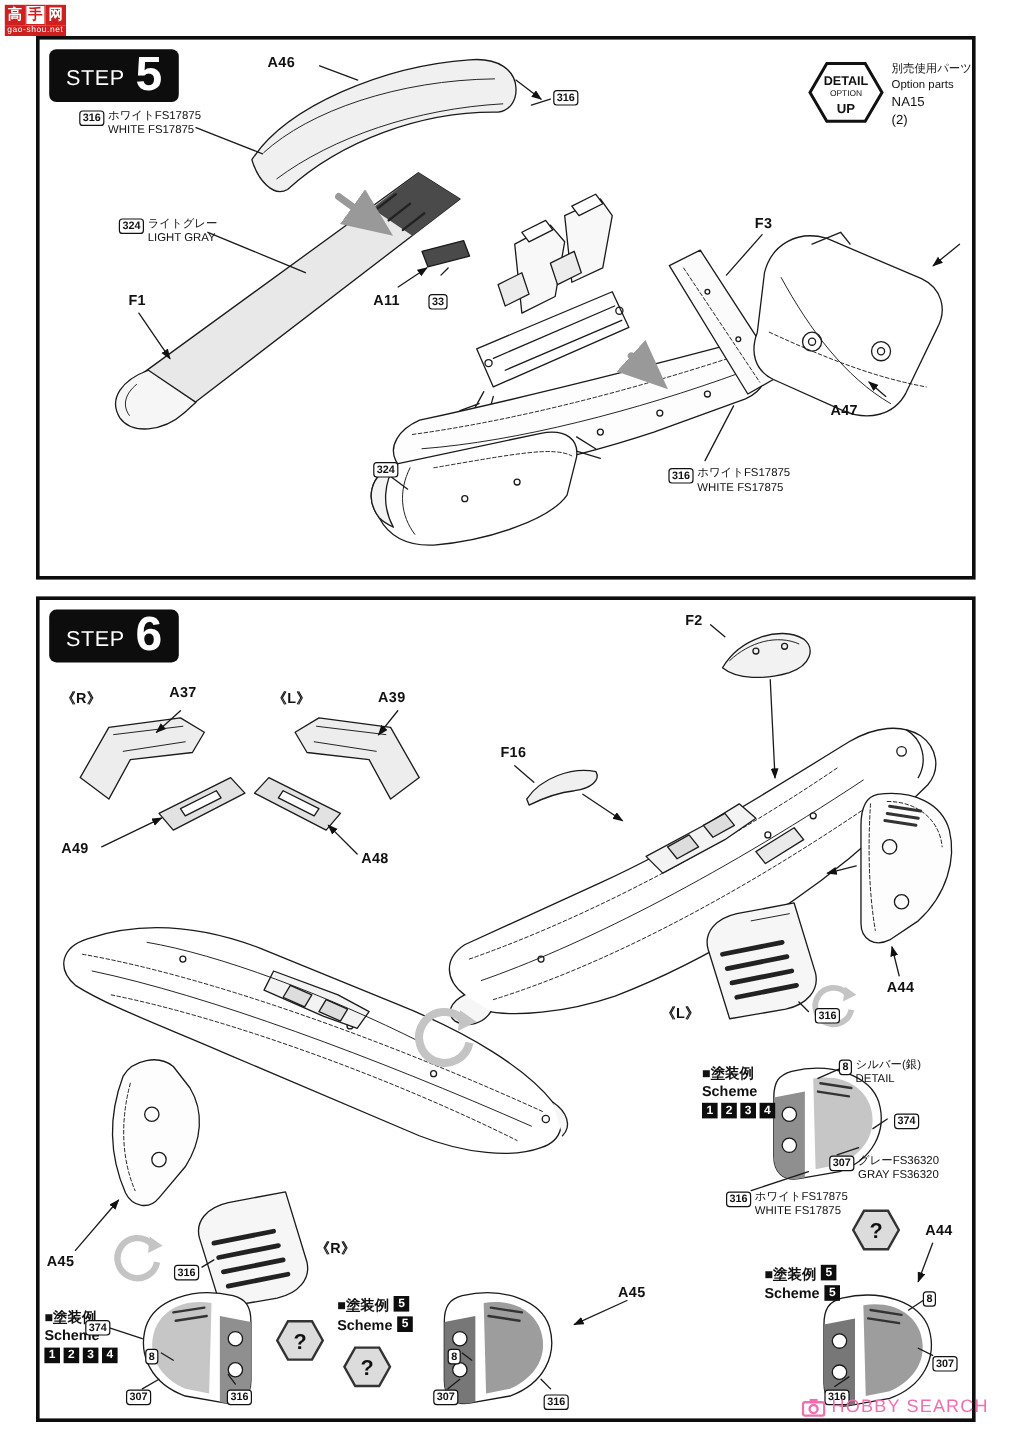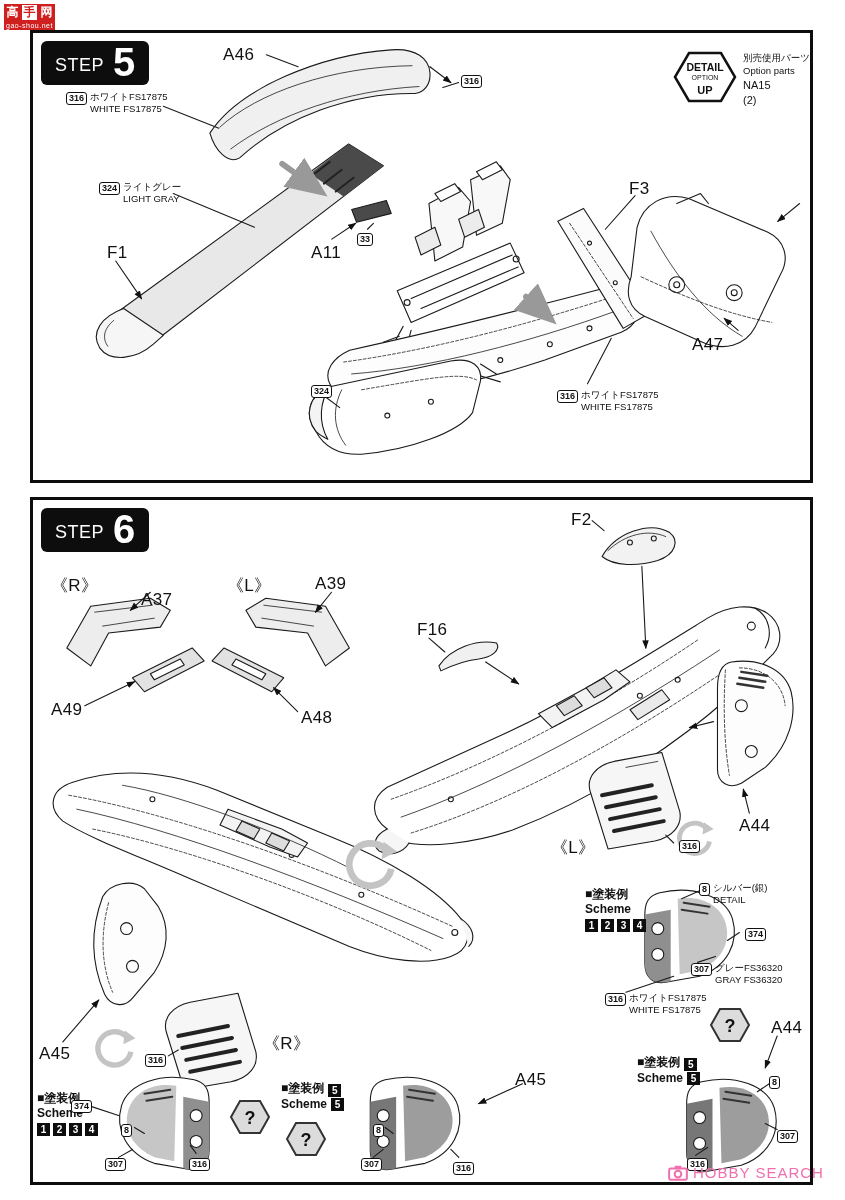--- a/index.html
+++ b/index.html
@@ -6,28 +6,28 @@
   body{background:#fff}
   .page{position:relative;width:845px;height:1200px;background:#fff;overflow:hidden;
         font-family:"Liberation Sans",sans-serif;color:#111}
   .abs{position:absolute}
   .frame{position:absolute;border:3px solid #0d0d0d;background:#fff}
   .art{position:absolute;left:0;top:0;width:100%;height:100%}
   .step-tag{position:absolute;left:8px;top:8px;background:#0d0d0d;color:#fff;border-radius:6px;
             display:flex;align-items:flex-end;gap:9px;padding:5px 14px 7px;z-index:5}
   .step-word{font-size:18px;font-weight:normal;line-height:1;padding-bottom:4px;letter-spacing:.5px}
   .step-num{font-size:40px;font-weight:bold;line-height:.8}
-  .plabel{position:absolute;font-size:17px;font-weight:400;letter-spacing:.3px;white-space:nowrap;z-index:4}
+  .plabel{position:absolute;font-size:12px;font-weight:700;letter-spacing:.3px;white-space:nowrap;z-index:4}
   .chip{position:absolute;border:1.3px solid #111;border-radius:3px;background:#fff;font-size:9px;
         font-weight:bold;line-height:11px;padding:0 2px;white-space:nowrap;z-index:4}
   .callout{position:absolute;display:flex;gap:3px;align-items:flex-start;white-space:nowrap;z-index:4}
   .cchip{border:1.3px solid #111;border-radius:3px;background:#fff;font-size:9px;font-weight:bold;
          line-height:11px;padding:0 2px;margin-top:1px;flex:none}
   .ctext{font-size:9.5px;line-height:1.3}
-  .scheme-line{position:absolute;display:flex;align-items:flex-end;gap:4px;font-size:12px;font-weight:bold;
+  .scheme-line{position:absolute;display:flex;align-items:flex-start;gap:4px;font-size:12px;font-weight:bold;
                white-space:nowrap;z-index:4}
   .schip{display:inline-flex;width:13px;height:13px;background:#0d0d0d;color:#fff;font-size:10px;
          font-weight:bold;align-items:center;justify-content:center;flex:none}
   .chips-row{position:absolute;display:flex;gap:3px;z-index:4}
   .opt{position:absolute;font-size:9.5px;line-height:1.4;z-index:4}
   .opt-code{font-size:11px}
   .logo{position:absolute;left:4px;top:4px;z-index:9}
   .logo-row{display:flex}
   .lc{width:17px;height:17px;display:inline-flex;align-items:center;justify-content:center;
       font-size:12px;font-weight:bold}
@@ -153,21 +153,21 @@
       <span class="ctext"><span>ホワイトFS17875</span><br><span>WHITE FS17875</span></span>
     </div>
 
     <div class="callout" style="left:66px;top:148px">
       <span class="cchip">324</span>
       <span class="ctext"><span>ライトグレー</span><br><span>LIGHT GRAY</span></span>
     </div>
 
     <div class="plabel" style="left:74px;top:210px">F1</div>
     <div class="plabel" style="left:278px;top:210px">A11</div>
-    <div class="chip" style="left:324px;top:200px">33</div>
+    <div class="chip" style="left:324px;top:212px">33</div>
     <div class="plabel" style="left:596px;top:146px">F3</div>
     <div class="plabel" style="left:659px;top:302px">A47</div>
     <div class="chip" style="left:278px;top:352px">324</div>
 
     <div class="callout" style="left:524px;top:356px">
       <span class="cchip">316</span>
       <span class="ctext"><span>ホワイトFS17875</span><br><span>WHITE FS17875</span></span>
     </div>
 
     <svg class="abs" style="left:640px;top:16px;z-index:4" width="64" height="56" viewBox="0 0 64 56" xmlns="http://www.w3.org/2000/svg">
@@ -355,21 +355,21 @@
       </g>
     </svg>
 
     <div class="step-tag">
       <span class="step-word">STEP</span>
       <span class="step-num">6</span>
     </div>
 
     <div class="plabel" style="left:538px;top:10px">F2</div>
     <div class="plabel" style="left:18px;top:74px">《R》</div>
-    <div class="plabel" style="left:108px;top:90px">A37</div>
+    <div class="plabel" style="left:108px;top:70px">A37</div>
     <div class="plabel" style="left:194px;top:74px">《L》</div>
     <div class="plabel" style="left:282px;top:74px">A39</div>
     <div class="plabel" style="left:18px;top:200px">A49</div>
     <div class="plabel" style="left:268px;top:208px">A48</div>
     <div class="plabel" style="left:384px;top:120px">F16</div>
     <div class="plabel" style="left:706px;top:316px">A44</div>
     <div class="plabel" style="left:518px;top:336px">《L》</div>
     <div class="chip" style="left:646px;top:340px">316</div>
     <div class="plabel" style="left:230px;top:532px">《R》</div>
     <div class="chip" style="left:112px;top:554px">316</div>

